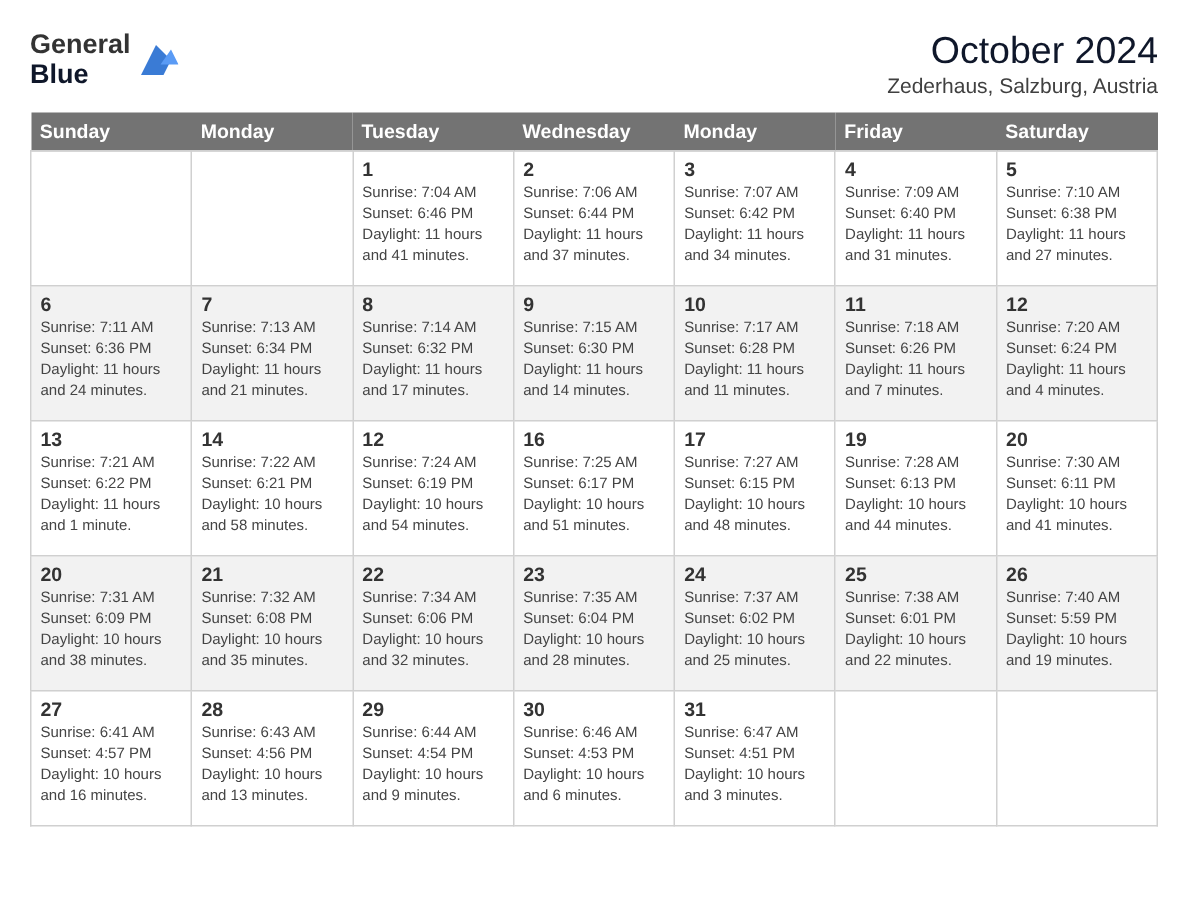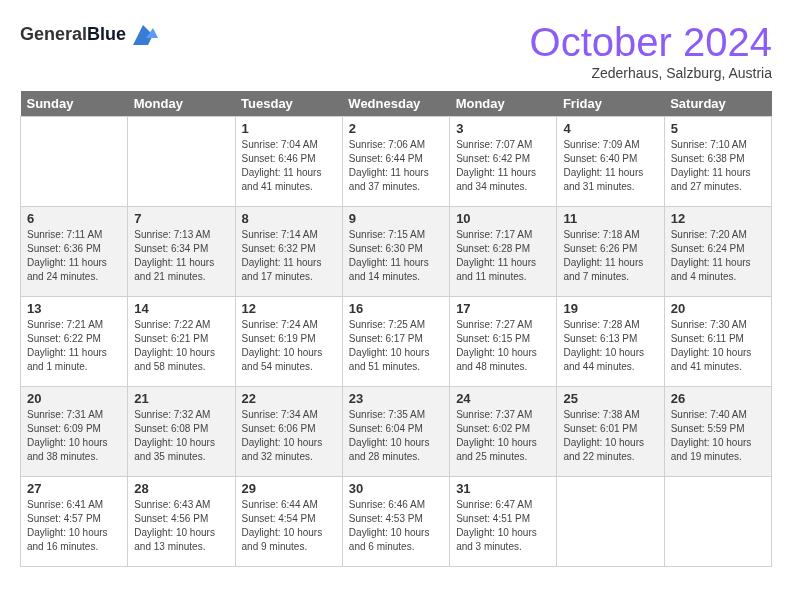--- a/index.html
+++ b/index.html
@@ -15,21 +15,21 @@
       align-items: flex-start;
       justify-content: space-between;
       margin-bottom: 10px;
     }
     .logo {
       display: flex;
       align-items: center;
     }
     .logo-text {
       display: flex;
-      flex-direction: row;
+      flex-direction: column;
       line-height: 1.1;
     }
     .logo-general {
       font-size: 18px;
       font-weight: bold;
       color: #333;
     }
     .logo-blue {
       font-size: 18px;
       font-weight: bold;
@@ -37,23 +37,23 @@
     }
     .logo-icon {
       width: 30px;
       height: 30px;
       margin-left: 2px;
     }
     .title-area {
       text-align: right;
     }
     .month-title {
-      font-size: 40px;
+      font-size: 25px;
       font-weight: normal;
-      color: #8b5cf6;
+      color: #0f172a;
     }
     .location {
       font-size: 14px;
       color: #404040;
     }
     table {
       width: 100%;
       border-collapse: collapse;
       table-layout: fixed;
     }

